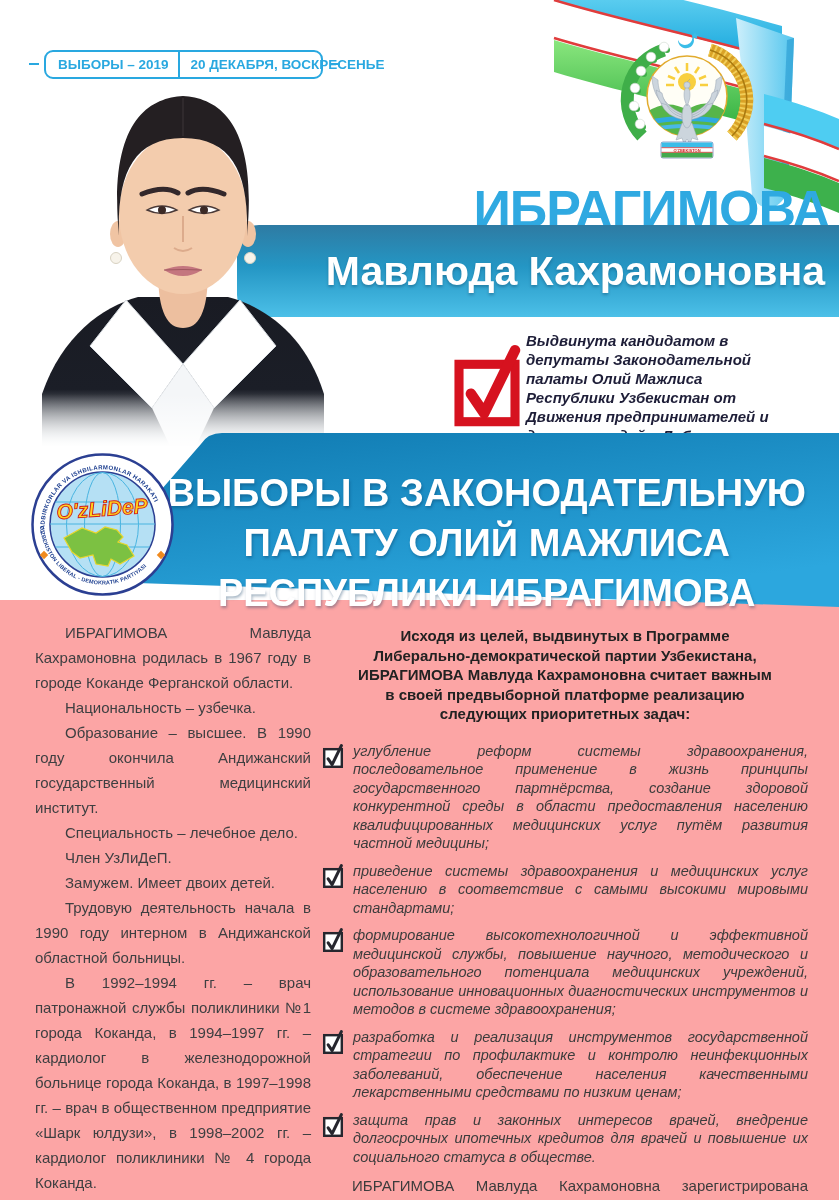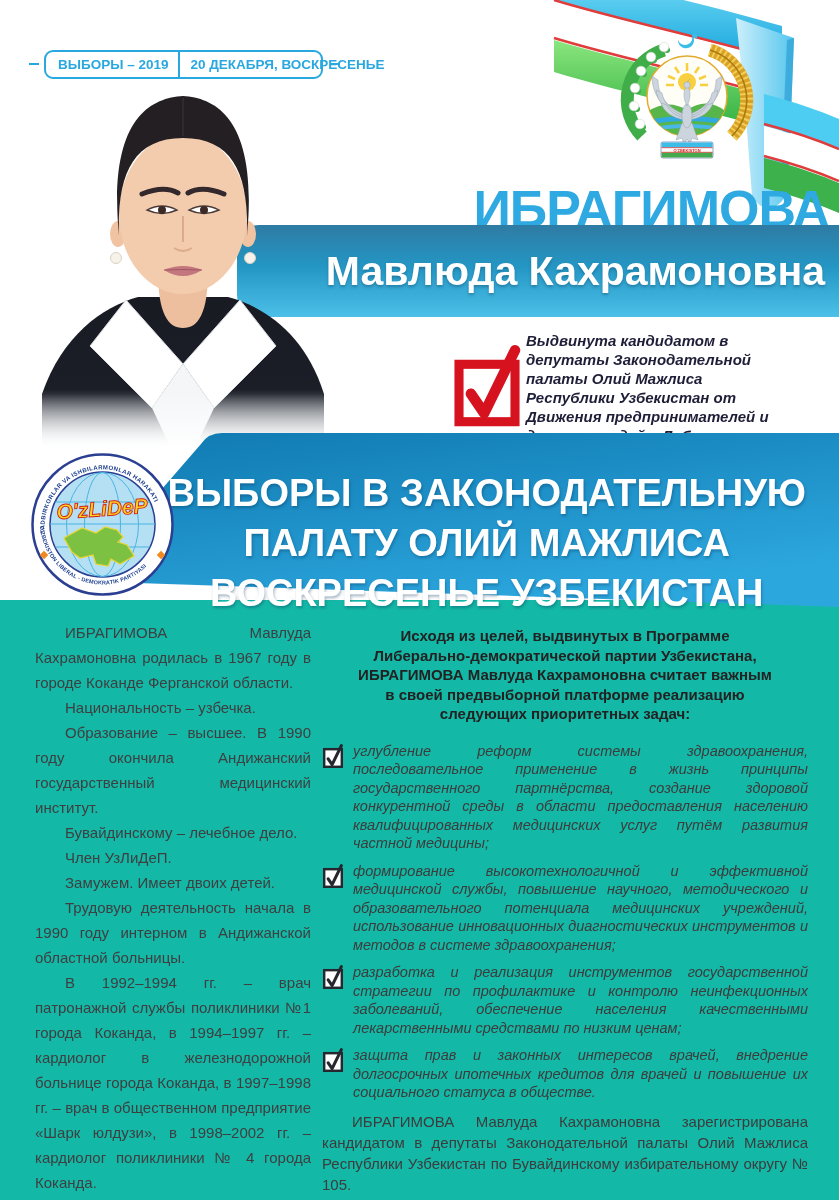--- a/index.html
+++ b/index.html
@@ -51,21 +51,21 @@
   .bannertext{
     position:absolute;right:33px;top:444px;z-index:5;text-align:center;
     color:#fff;font-weight:700;font-size:38px;line-height:50px;white-space:nowrap;
     text-shadow:1px 2px 3px rgba(0,50,90,.35);
     margin-top:24px;
   }
   .logo{position:absolute;left:30px;top:452px;z-index:6;}
   
   .bottom{
     position:absolute;left:0;top:600px;width:839px;height:600px;
-    background:#14b8a6;overflow:hidden;z-index:1;
+    background:#fca5a5;overflow:hidden;z-index:1;
   }
   .leftcol{position:absolute;left:35px;top:20px;width:276px;}
   .leftcol p{
     margin:0;font-size:15px;line-height:25px;color:#3e3f41;
     text-align:justify;text-indent:30px;
   }
   .rightcol{position:absolute;left:322px;top:26px;width:486px;}
   .intro{
     font-size:15px;line-height:19.5px;font-weight:700;color:#222;
     text-align:center;padding:0 30px;margin:0 0 18px 0;
@@ -260,21 +260,21 @@
       <linearGradient id="bgr" x1="0" y1="0" x2="0.55" y2="1">
         <stop offset="0" stop-color="#0f79b0"></stop>
           <stop offset="1" stop-color="#2ca7de"></stop>
       </linearGradient>
     </defs>
     <path d="M222,10 L839,10 L839,184 L107,159 Q90,157 95,143 L201,21 Q208,10 222,10 Z" fill="url(#bgr)"></path>
   </svg>
   <div class="bannertext">
     <div>ВЫБОРЫ В ЗАКОНОДАТЕЛЬНУЮ</div>
     <div>ПАЛАТУ ОЛИЙ МАЖЛИСА</div>
-    <div>ВОСКРЕСЕНЬЕ УЗБЕКИСТАН</div>
+    <div>РЕСПУБЛИКИ ИБРАГИМОВА</div>
   </div>
 
   <svg class="logo" width="145" height="145" viewBox="0 0 145 145">
     <defs>
       <path id="ringTop" d="M15,83 A58,58 0 1 1 130,83"></path>
       <path id="ringBot" d="M10,70 A62,62 0 0 0 135,70"></path>
       <clipPath id="globeclip">
           <circle cx="72.5" cy="72.5" r="52.5"></circle>
         </clipPath>
     </defs>
@@ -298,39 +298,46 @@
     <path d="M34,86 l18,-10 14,5 9,-6 12,3 6,7 -5,5 9,3 7,11 -14,8 -9,-5 -3,7 -12,-2 -3,-9 -13,3 -8,-6 Z" fill="#7cc142" stroke="#e8d62c" stroke-width="1.2"></path>
     <text x="72.5" y="64" text-anchor="middle" font-size="21" font-weight="bold" font-style="italic" fill="#ffd21c" stroke="#cf1c1c" stroke-width="0.9" transform="rotate(-4 72.5 64)">O'zLiDeP</text>
   </svg>
 
   <div class="bottom">
 
     <div class="leftcol">
       <p>ИБРАГИМОВА Мавлуда Кахрамоновна родилась в 1967 году в городе Коканде Ферганской области.</p>
       <p>Национальность – узбечка.</p>
       <p>Образование – высшее. В 1990 году окончила Андижанский государственный медицинский институт.</p>
-      <p>Бувайдинскому – лечебное дело.</p>
+      <p>Специальность – лечебное дело.</p>
       <p>Член УзЛиДеП.</p>
       <p>Замужем. Имеет двоих детей.</p>
       <p>Трудовую деятельность начала в 1990 году интерном в Андижанской областной больницы.</p>
       <p>В 1992–1994 гг. – врач патронажной службы поликлиники №1 города Коканда, в 1994–1997 гг. – кардиолог в железнодорожной больнице города Коканда, в 1997–1998 гг. – врач в общественном предприятие «Шарк юлдузи», в 1998–2002 гг. – кардиолог поликлиники № 4 города Коканда.</p>
       <p>С 2002 года главный врач детского дома № 2 Ферганской области.</p>
     </div>
 
     <div class="rightcol">
       <p class="intro">Исходя из целей, выдвинутых в Программе Либерально-демократической партии Узбекистана, ИБРАГИМОВА Мавлуда Кахрамоновна считает важным в своей предвыборной платформе реализацию следующих приоритетных задач:</p>
 
       <div class="pitem">
         <svg class="cbx" width="22" height="26" viewBox="0 0 100 118">
           <rect x="10" y="28" width="80" height="80" fill="#fff" stroke="#26262e" stroke-width="11"></rect>
           <path d="M28 72 L46 98 L88 12" stroke="#26262e" stroke-width="14" fill="none" stroke-linecap="round" stroke-linejoin="round"></path>
         </svg>
         <div class="ptxt">углубление реформ системы здравоохранения, последовательное применение в жизнь принципы государственного партнёрства, создание здоровой конкурентной среды в области предоставления населению квалифицированных медицинских услуг путём развития частной медицины;</div>
       </div>
 
+      <div class="pitem">
+        <svg class="cbx" width="22" height="26" viewBox="0 0 100 118">
+          <rect x="10" y="28" width="80" height="80" fill="#fff" stroke="#26262e" stroke-width="11"></rect>
+          <path d="M28 72 L46 98 L88 12" stroke="#26262e" stroke-width="14" fill="none" stroke-linecap="round" stroke-linejoin="round"></path>
+        </svg>
+        <div class="ptxt">приведение системы здравоохранения и медицинских услуг населению в соответствие с самыми высокими мировыми стандартами;</div>
+      </div>
 
       <div class="pitem">
         <svg class="cbx" width="22" height="26" viewBox="0 0 100 118">
           <rect x="10" y="28" width="80" height="80" fill="#fff" stroke="#26262e" stroke-width="11"></rect>
           <path d="M28 72 L46 98 L88 12" stroke="#26262e" stroke-width="14" fill="none" stroke-linecap="round" stroke-linejoin="round"></path>
         </svg>
         <div class="ptxt">формирование высокотехнологичной и эффективной медицинской службы, повышение научного, методического и образовательного потенциала медицинских учреждений, использование инновационных диагностических инструментов и методов в системе здравоохранения;</div>
       </div>
 
       <div class="pitem">

